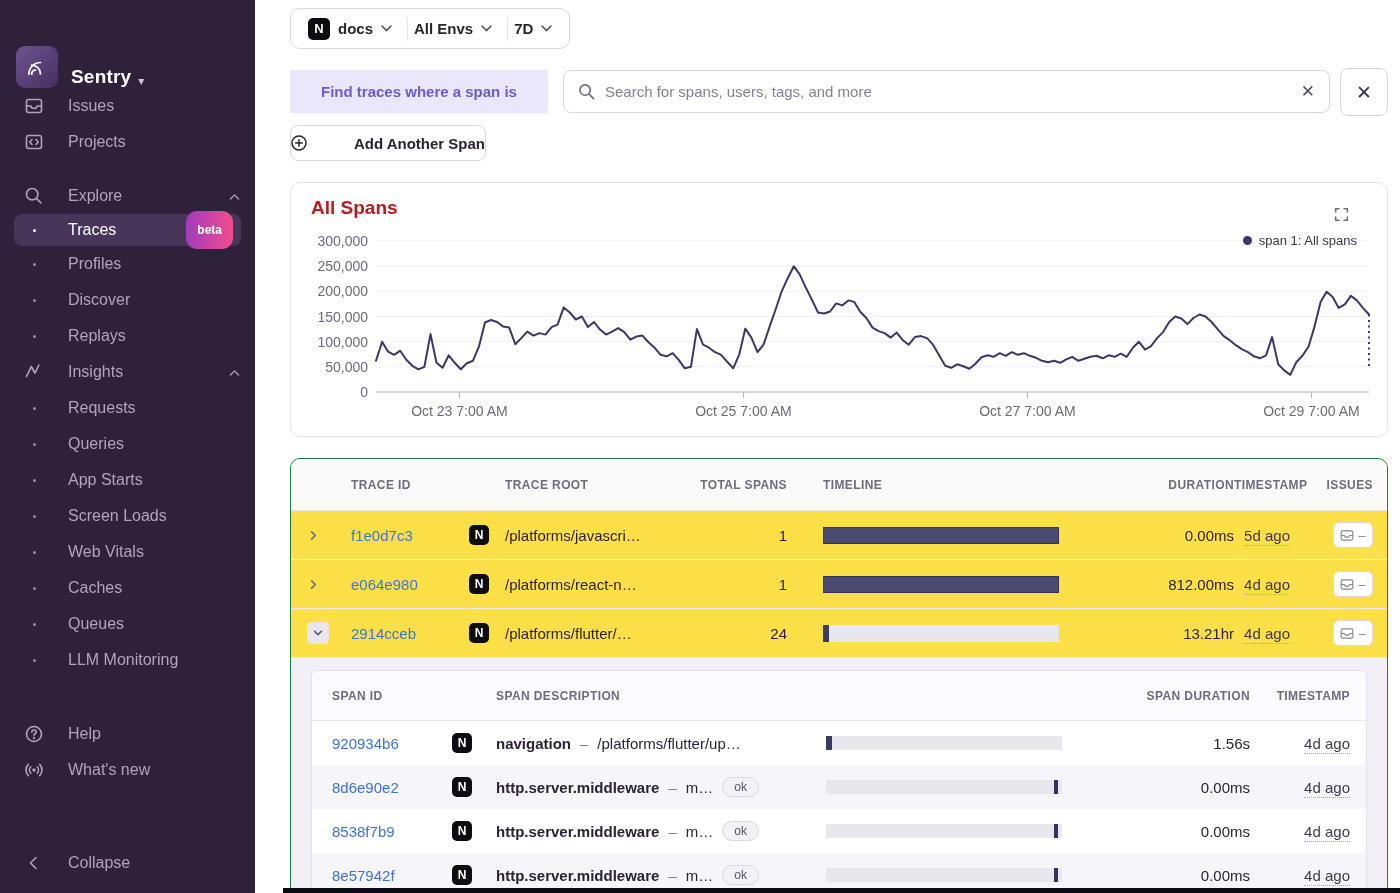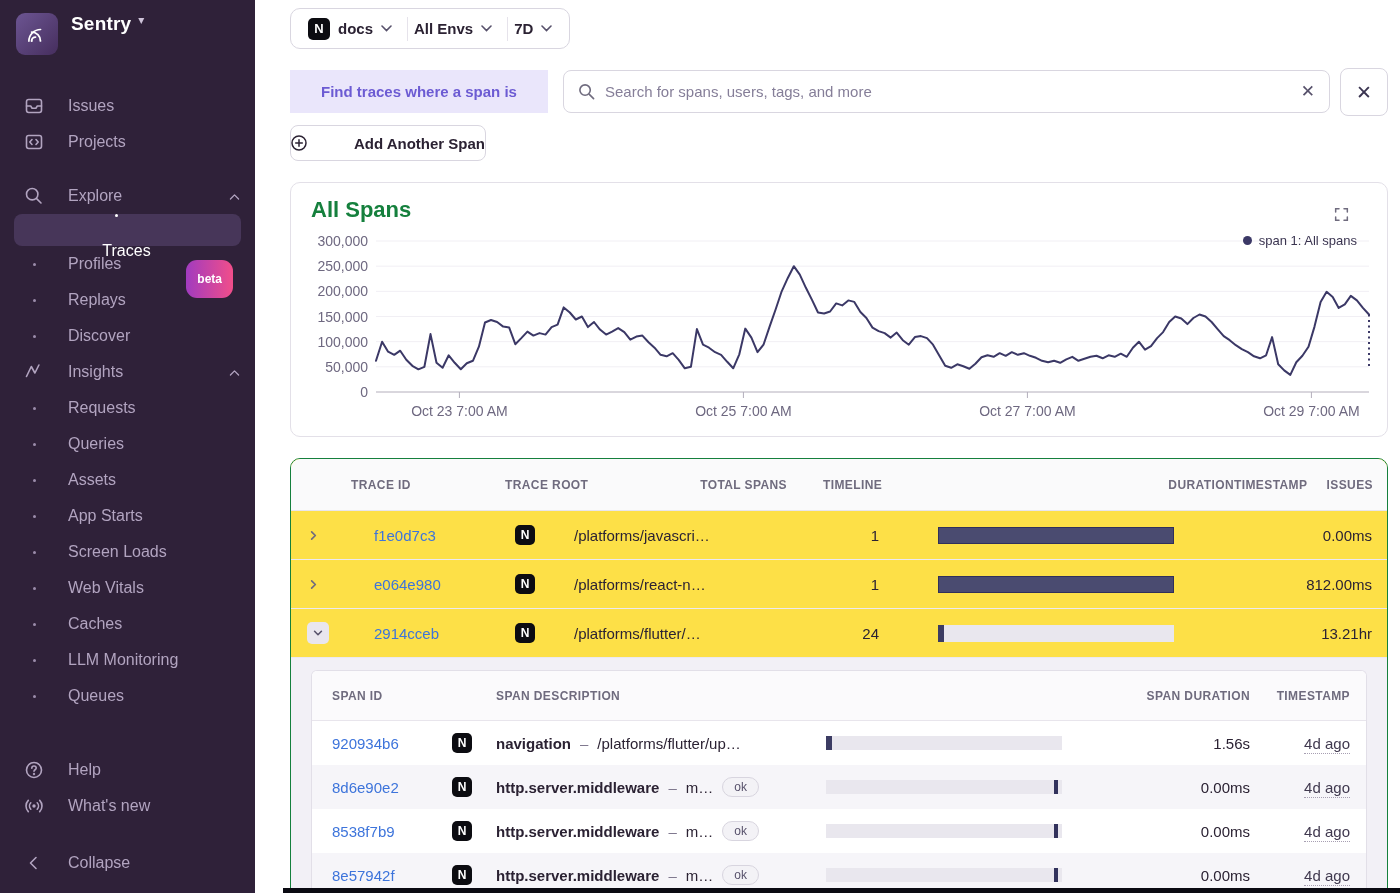--- a/index.html
+++ b/index.html
@@ -3,34 +3,34 @@
 <meta charset="utf-8">
 <style>
   * { box-sizing: border-box; margin: 0; padding: 0; }
   html,body { width:1400px; height:893px; overflow:hidden; background:#fff;
     font-family:"Liberation Sans", "DejaVu Sans", sans-serif; }
   svg { display:block; }
 
   
   .sidebar { position:absolute; left:0; top:0; width:255px; height:893px;
     background:#2f2139; display:flex; flex-direction:column; z-index:5; }
-  .brand { display:flex; align-items:flex-start; padding:13px 16px 0 16px; height:88px; }
+  .brand { display:flex; align-items:flex-end; padding:13px 16px 0 16px; height:88px; }
   .brand-logo { width:42px; height:42px; border-radius:9px;
     background:linear-gradient(135deg,#6c5592,#462e5e); display:flex; align-items:center; justify-content:center; }
   .brand-name { color:#fff; font-size:19px; font-weight:bold; margin-left:13px; letter-spacing:.2px; }
   .brand-caret { color:#cfc4da; margin-left:7px; font-size:12px; }
   .nav-row { display:flex; align-items:center; height:36px; padding:0 14px 0 20px;
     color:#b2a4c0; font-size:16px; cursor:pointer; }
   .nav-ico { width:28px; display:flex; justify-content:center; margin-right:20px; flex:0 0 28px; }
   .nav-dot { width:28px; display:flex; justify-content:center; margin-right:20px; flex:0 0 28px; }
   .nav-dot i { width:3px; height:3px; border-radius:50%; background:#9b8cab; }
   .nav-label { white-space:nowrap; }
   .nav-chev { margin-left:auto; }
   .nav-row.active { background:#473659; border-radius:8px; margin:0 14px; padding:0 8px 0 6px;
-    height:32px; color:#fff;flex-direction:column; }
+    height:32px; color:#fff; }
   .nav-row.active .nav-dot { margin-right:20px; }
   .nav-row.active .nav-dot i { background:#fff; }
   .beta-badge { margin-left:auto; font-size:12px; font-weight:bold; color:#fff;
     background:linear-gradient(90deg,#a13bbf,#f14e8a); padding:12px 11px; border-radius:11px; }
   .nav-gap { height:18px; flex:0 0 auto; }
   .nav-gap-lg { height:38px; flex:0 0 auto; }
   .sidebar-spacer { flex:1 1 auto; }
   .sidebar-bottom { padding-bottom:24px;margin-top:32px; }
 
   
@@ -58,34 +58,34 @@
   .close-standalone { position:absolute; left:1085px; top:68px; width:48px; height:48px;
     border:1px solid #d9d6e0; border-radius:8px; background:#fff; display:flex; align-items:center;
     justify-content:center; font-size:19px; color:#3a3450; cursor:pointer; }
   .add-span-btn { position:absolute; left:35px; top:125px; height:36px; width:196px;
     border:1px solid #d9d6e0; border-radius:8px; background:#fff; display:flex; align-items:center;
     justify-content:space-between; gap:9px; font-size:15px; font-weight:bold; color:#2b2233; cursor:pointer; }
 
   
   .chart-panel { position:absolute; left:35px; top:182px; width:1098px; height:255px;
     border:1px solid #e3e0e8; border-radius:10px; background:#fff; }
-  .chart-title { position:absolute; left:20px; top:14px; font-size:22px; font-weight:bold; color:#15803d; }
+  .chart-title { position:absolute; left:20px; top:14px; font-size:19px; font-weight:bold; color:#b91c1c; }
   .chart-expand { position:absolute; right:38px; top:24px; cursor:pointer; }
   .chart-legend { position:absolute; right:30px; top:50px; display:flex; align-items:center; gap:7px;
     font-size:13px; color:#3a3450; }
   .legend-dot { width:9px; height:9px; border-radius:50%; background:#3b3866; }
 
   
   .table-panel { position:absolute; left:35px; top:458px; width:1098px; bottom:0;
     border:1px solid #15803d; border-radius:10px 10px 0 0; background:#fde047; overflow:hidden; }
   .t-grid { display:grid; grid-template-columns:44px 118px 36px 170px 112px 272px 175px 56px 83px;
     align-items:center; padding:0 16px; }
   .t-head { height:52px; background:#fafafb; border-bottom:1px solid #e8e5ec;
     font-size:12px; font-weight:bold; color:#6f6b7e; letter-spacing:.4px; }
-  .t-row { height:49px; border-bottom:1px solid #ece9f0; font-size:15px; color:#2b2233;gap:23px; }
+  .t-row { height:49px; border-bottom:1px solid #ece9f0; font-size:15px; color:#2b2233; }
   .cell-r { text-align:right; }
   .tl-pad { padding-left:36px; }
   .link { color:#3d74db; cursor:pointer; }
   .chev-cell { color:#6f6b7e; display:flex; }
   .chev-box { width:22px; height:22px; border-radius:5px; background:#e9e6ee;
     display:flex; align-items:center; justify-content:center; cursor:pointer; }
   .tl-track { position:relative; width:236px; height:17px; background:#e9e7ee; }
   .tl-full { width:236px; height:17px; background:#4a4b70; border:1px solid #30305a; }
   .tl-sliver::before { content:""; position:absolute; left:0; top:0; width:6px; height:100%; background:#3c3c63; }
   .tl-tick::before { content:""; position:absolute; left:228px; top:0; width:4px; height:100%; background:#32325c; }
@@ -171,27 +171,27 @@
       <div class="nav-row">
         <span class="nav-dot">
           <i></i>
         </span>
         <span class="nav-label">Profiles</span>
       </div>
       <div class="nav-row">
         <span class="nav-dot">
           <i></i>
         </span>
+        <span class="nav-label">Discover</span>
+      </div>
+      <div class="nav-row">
+        <span class="nav-dot">
+          <i></i>
+        </span>
         <span class="nav-label">Replays</span>
-      </div>
-      <div class="nav-row">
-        <span class="nav-dot">
-          <i></i>
-        </span>
-        <span class="nav-label">Discover</span>
       </div>
       <div class="nav-row">
         <span class="nav-ico">
           <svg width="20" height="20" viewBox="0 0 20 20" fill="none" stroke="currentColor" stroke-width="1.6" stroke-linecap="round" stroke-linejoin="round">
             <path d="M2.5 14.5L7.3 4.5l3.6 6.5 4-8"></path>
           </svg>
         </span>
         <span class="nav-label">Insights</span>
         <span class="nav-chev">
           <svg width="13" height="13" viewBox="0 0 16 16" fill="none" stroke="currentColor" stroke-width="1.6" stroke-linecap="round" stroke-linejoin="round">
@@ -208,26 +208,20 @@
       <div class="nav-row">
         <span class="nav-dot">
           <i></i>
         </span>
         <span class="nav-label">Queries</span>
       </div>
       <div class="nav-row">
         <span class="nav-dot">
           <i></i>
         </span>
-        <span class="nav-label">Assets</span>
-      </div>
-      <div class="nav-row">
-        <span class="nav-dot">
-          <i></i>
-        </span>
         <span class="nav-label">App Starts</span>
       </div>
       <div class="nav-row">
         <span class="nav-dot">
           <i></i>
         </span>
         <span class="nav-label">Screen Loads</span>
       </div>
       <div class="nav-row">
         <span class="nav-dot">
@@ -238,27 +232,27 @@
       <div class="nav-row">
         <span class="nav-dot">
           <i></i>
         </span>
         <span class="nav-label">Caches</span>
       </div>
       <div class="nav-row">
         <span class="nav-dot">
           <i></i>
         </span>
+        <span class="nav-label">Queues</span>
+      </div>
+      <div class="nav-row">
+        <span class="nav-dot">
+          <i></i>
+        </span>
         <span class="nav-label">LLM Monitoring</span>
-      </div>
-      <div class="nav-row">
-        <span class="nav-dot">
-          <i></i>
-        </span>
-        <span class="nav-label">Queues</span>
       </div>
       <div class="nav-gap-lg"></div>
       <div class="nav-row">
         <span class="nav-ico">
           <svg width="20" height="20" viewBox="0 0 20 20" fill="none" stroke="currentColor" stroke-width="1.6" stroke-linecap="round" stroke-linejoin="round">
             <circle cx="10" cy="10" r="7.5"></circle>
             <path d="M7.8 8.2c0-1.3 1-2.2 2.2-2.2s2.2.9 2.2 2.1c0 1.6-2.2 1.7-2.2 3.2"></path>
             <circle cx="10" cy="14" r="0.4" fill="currentColor"></circle>
           </svg>
         </span>

